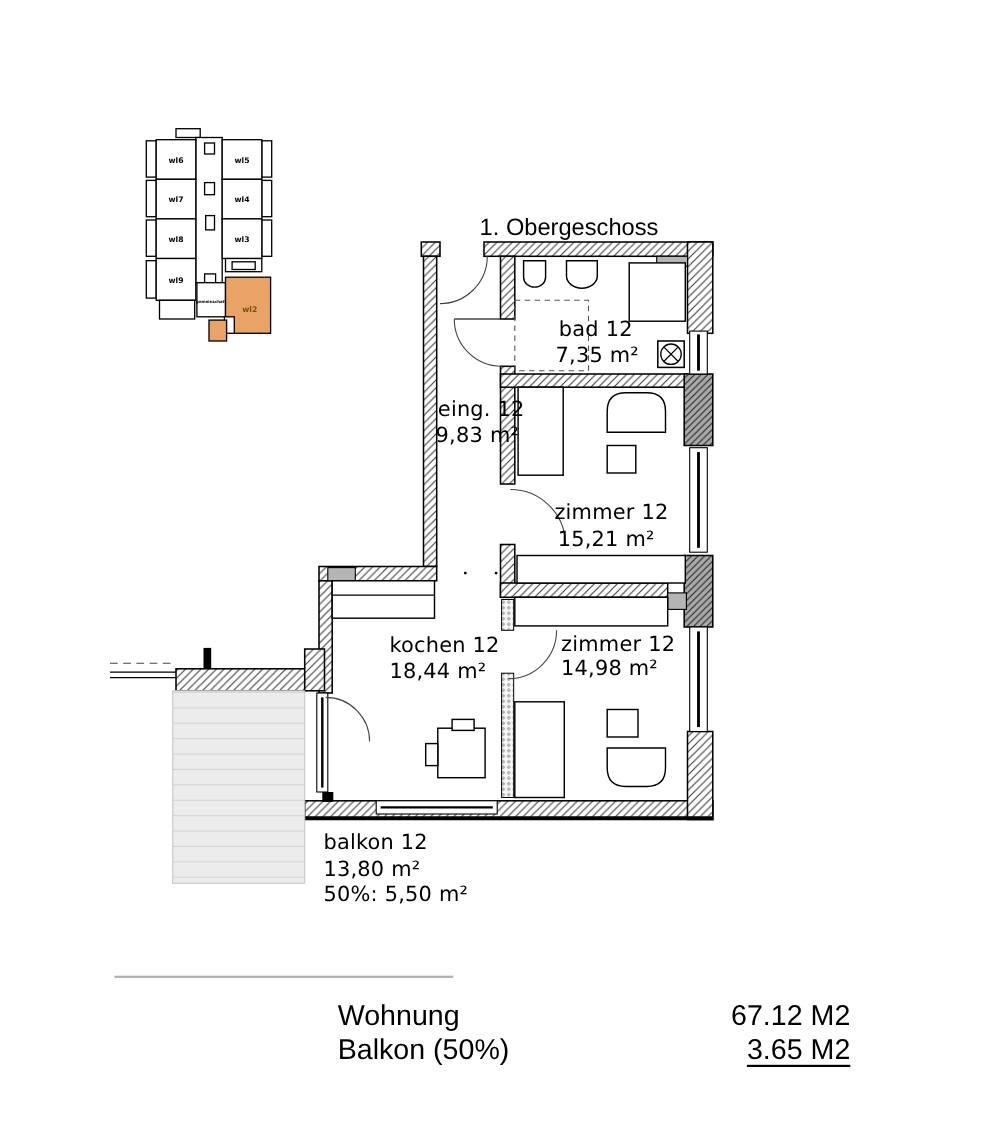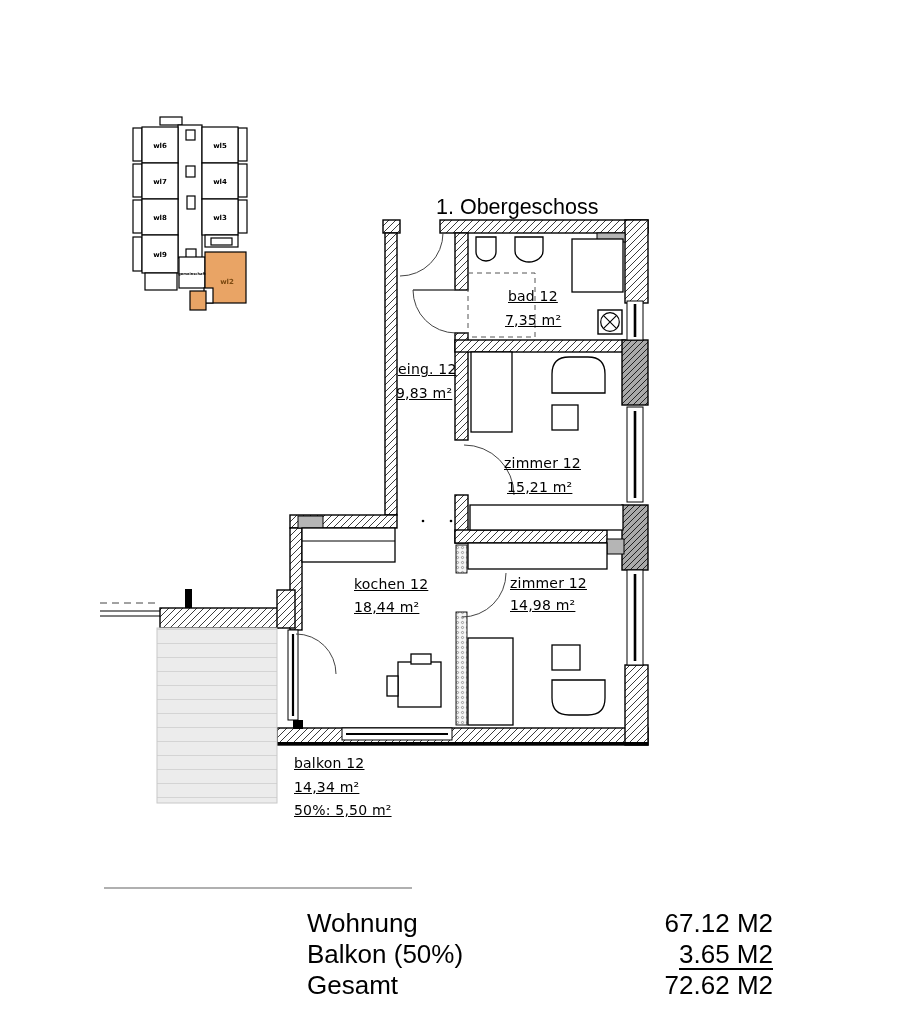--- a/index.html
+++ b/index.html
@@ -1,19 +1,19 @@
 <!DOCTYPE html>
 <html><head>
 <meta charset="utf-8">
 <style>
   html,body{margin:0;padding:0;background:#ffffff;}
   #canvas{position:relative;width:910px;height:1034px;background:#fff;overflow:hidden;}
   svg{position:absolute;left:0;top:0;}
-  .lbl{position:absolute;font-family:"DejaVu Sans",sans-serif;font-size:14px;color:#000;
-       letter-spacing:.2px;white-space:nowrap;text-decoration:underline;}
+  .lbl{position:absolute;font-family:"DejaVu Sans",sans-serif;font-size:19px;color:#000;
+       letter-spacing:.2px;white-space:nowrap;}
   .title{position:absolute;left:436px;top:170px;font-family:"Liberation Sans",sans-serif;
        font-size:21.5px;color:#000;white-space:nowrap;margin-top:25px;}
   .divider{position:absolute;left:104px;top:887px;width:308px;height:2px;background:#b0b0b0;}
   .summary{position:absolute;left:307px;top:908px;width:466px;
        font-family:"Liberation Sans",sans-serif;font-size:26px;color:#000;}
   .srow{display:flex;justify-content:space-between;height:31px;line-height:31px;text-align:center;}
   .uline{border-bottom:2.5px solid #000;}
   .kp-label{font-family:"DejaVu Sans",sans-serif;font-weight:bold;font-size:7px;fill:#000;}
   .kp-tiny{font-family:"DejaVu Sans",sans-serif;font-weight:bold;font-size:3.6px;fill:#000;}
   .kp-hl{font-family:"DejaVu Sans",sans-serif;font-weight:bold;font-size:7px;fill:#7c4a12;}
@@ -188,31 +188,27 @@
   <div class="lbl" style="left:504px;top:455px">zimmer 12</div>
   <div class="lbl" style="left:507px;top:479px">15,21 m²</div>
 
   <div class="lbl" style="left:354px;top:576px">kochen 12</div>
   <div class="lbl" style="left:354px;top:599px">18,44 m²</div>
 
   <div class="lbl" style="left:510px;top:575px">zimmer 12</div>
   <div class="lbl" style="left:510px;top:597px">14,98 m²</div>
 
   <div class="lbl" style="left:294px;top:755px">balkon 12</div>
-  <div class="lbl" style="left:294px;top:779px">14,34 m²</div>
+  <div class="lbl" style="left:294px;top:779px">13,80 m²</div>
   <div class="lbl" style="left:294px;top:802px">50%: 5,50 m²</div>
 
   <div class="divider"></div>
   <div class="summary">
     <div class="srow">
       <span>Wohnung</span>
       <span>67.12 M2</span>
     </div>
     <div class="srow">
       <span>Balkon (50%)</span>
       <span class="uline">3.65 M2</span>
     </div>
-    <div class="srow">
-      <span>Gesamt</span>
-      <span>72.62 M2</span>
-    </div>
   </div>
 </div>
 
 </body></html>

